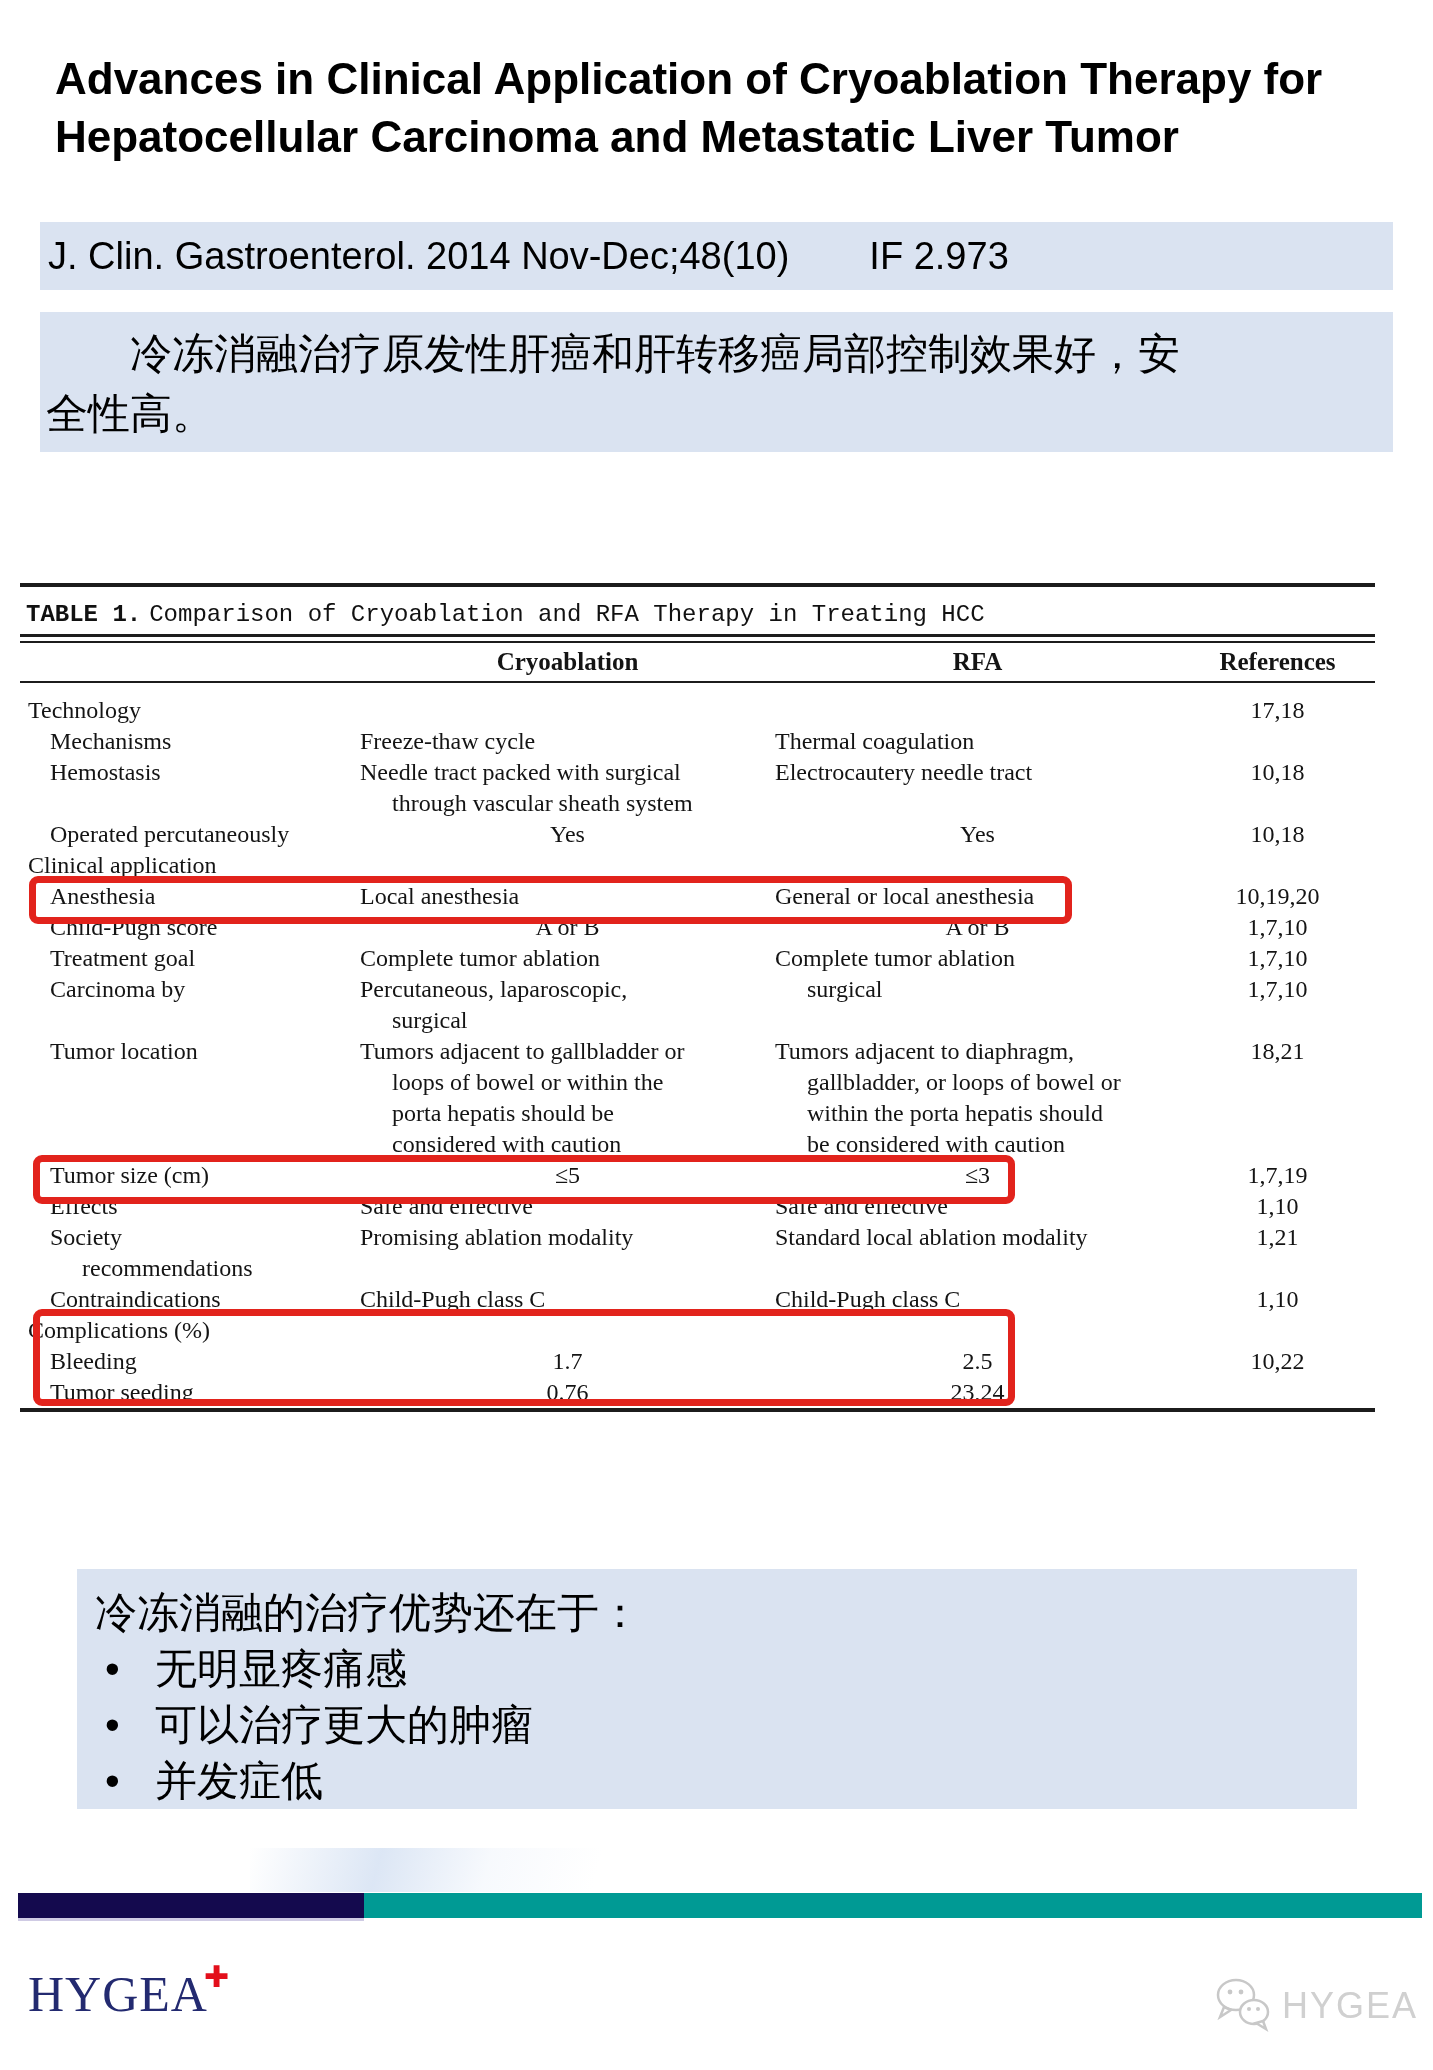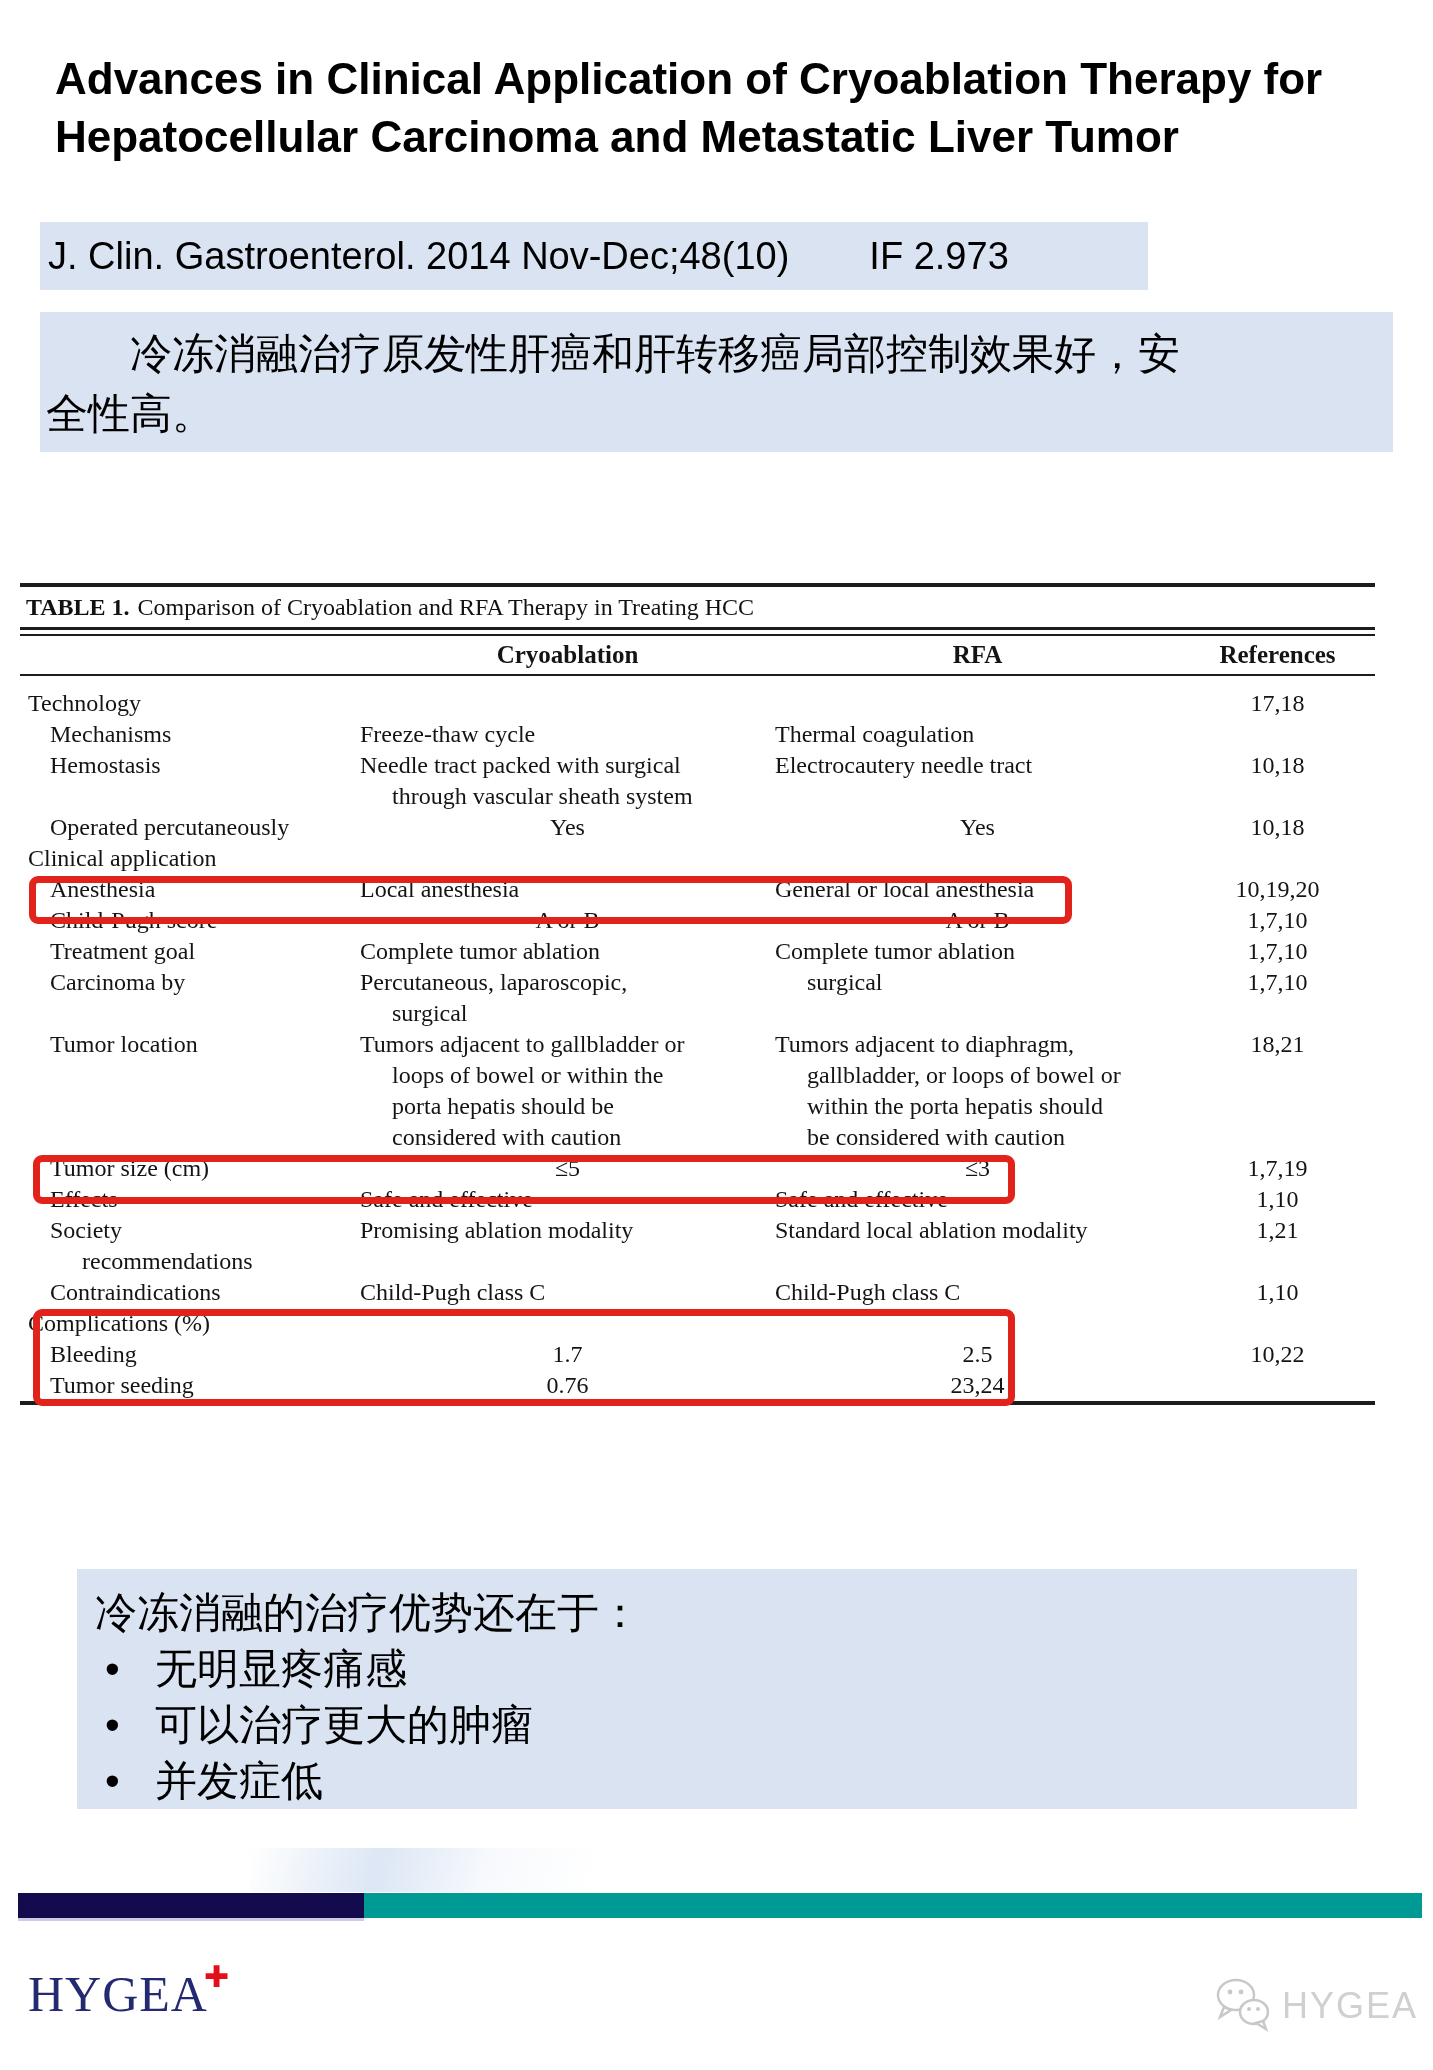--- a/index.html
+++ b/index.html
@@ -4,36 +4,36 @@
 <style>
   html,body{margin:0;padding:0;background:#ffffff;}
   .slide{position:relative;width:1433px;height:2070px;background:#fff;overflow:hidden;
          font-family:"Liberation Sans", sans-serif;color:#000;}
 
   
   .title{position:absolute;left:55px;top:50px;width:1360px;font-size:44px;font-weight:700;
          line-height:58px;color:#000000;}
 
   
-  .bar-journal{position:absolute;left:40px;top:222px;width:1108px;height:68px;
+  .bar-journal{position:absolute;left:40px;top:222px;width:1353px;height:68px;
                background:var(--accent_blue,#dae3f1);display:flex;align-items:center;
                font-size:38px;padding-left:8px;box-sizing:border-box;}
   .bar-journal .if{margin-left:80px;}
 
   
   .box-summary{position:absolute;left:40px;top:312px;width:1353px;height:140px;
                background:var(--accent_blue,#dae3f1);box-sizing:border-box;
                font-size:42px;line-height:60px;padding:12px 0 0 6px;}
   .box-summary .line{white-space:pre;}
 
   
   .table-wrap{position:absolute;left:20px;top:577px;width:1355px;
               font-family:"Liberation Serif", serif;color:#141414;}
   .rule-thick{height:4px;background:#1c1c1c;margin-top:6px;}
-  .tbl-caption{font-family:Liberation Serif, serif;font-size:24px;padding:7px 0 6px 6px;color:#111;}
+  .tbl-caption{font-family:Liberation Mono, monospace;font-size:24px;padding:14px 0 6px 6px;color:#111;}
   .tbl-caption .cap-label{font-weight:700;margin-right:8px;}
   .rule-double{border-top:3px solid #1c1c1c;border-bottom:2px solid #1c1c1c;height:4px;}
   .thead{display:grid;grid-template-columns:340px 415px 405px 195px;font-weight:700;
          font-size:25px;height:38px;align-items:center;}
   .thead .c{text-align:center;}
   .rule{height:2px;background:#1c1c1c;}
   .tbody{padding-top:12px;font-size:24px;}
   .trow{display:grid;grid-template-columns:340px 415px 405px 195px;}
   .tcell{line-height:31px;}
   .tcell .ln{white-space:nowrap;}

